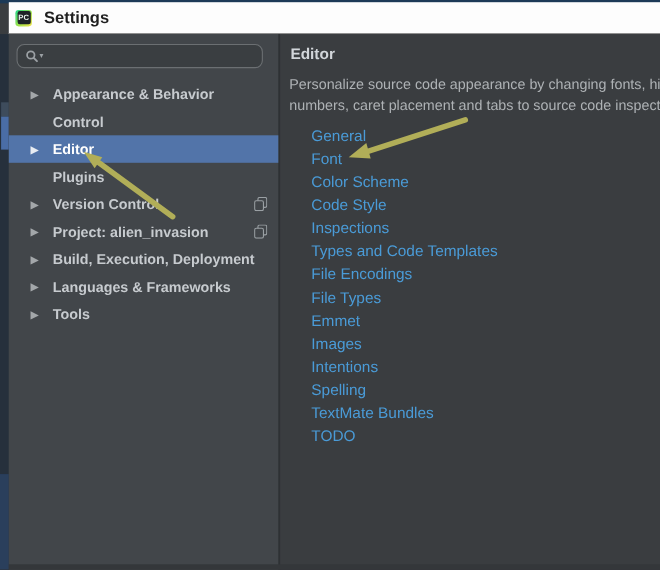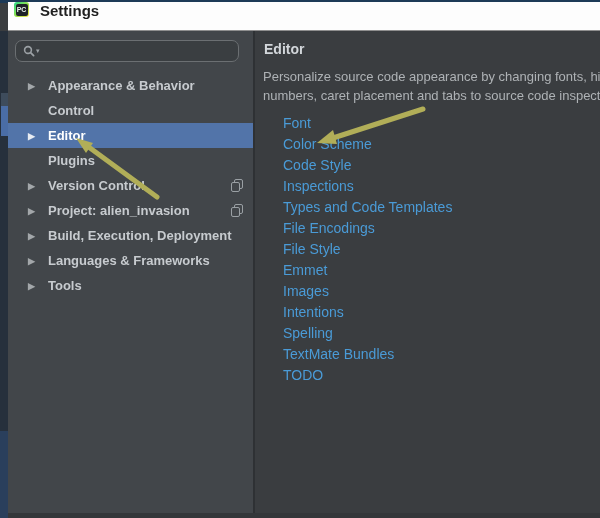--- a/index.html
+++ b/index.html
@@ -2,21 +2,21 @@
 <html><head>
 <meta charset="utf-8">
 <style>
   html,body{margin:0;padding:0;background:#2b2b2b;}
   .page{position:relative;width:600px;height:518px;overflow:hidden;
         font-family:"Liberation Sans",sans-serif;background:#3a3d40;-webkit-font-smoothing:antialiased;}
   
   .topline{position:absolute;left:0;top:0;width:600px;height:3px;background:#1d3a57;}
   
   .titlebar{position:absolute;left:8px;top:2px;width:592px;height:29px;background:#fdfdfd;
-            border-bottom:1px solid #8f8f8f;display:flex;align-items:flex-start;box-sizing:border-box;}
+            border-bottom:1px solid #8f8f8f;display:flex;align-items:center;box-sizing:border-box;}
   .app-icon{width:15px;height:15px;margin-left:6px;border-radius:3px;position:relative;
             background:linear-gradient(135deg,#21d789 0%,#9be24a 55%,#f4e34a 100%);
             display:flex;align-items:center;justify-content:center;}
   .app-icon .inner{position:absolute;inset:1.5px;background:#1d2226;border-radius:2px;
             color:#e9f2ec;font-size:7px;font-weight:bold;display:flex;align-items:center;justify-content:center;
             letter-spacing:0;}
   .win-title{margin-left:11px;font-size:15px;font-weight:600;color:#1f1f1f;}
   
   .left-strip{position:absolute;left:0;top:31px;width:8px;height:487px;background:#26303c;}
   .left-strip .seg1{position:absolute;left:1px;top:62px;width:7px;height:13px;background:#3e4c5c;}
@@ -127,27 +127,28 @@
       </div>
   </div>
 
   <div class="content">
     <h1>Editor</h1>
     <div class="desc">
       <div>Personalize source code appearance by changing fonts, hig</div>
       <div>numbers, caret placement and tabs to source code inspect</div>
     </div>
     <div class="links" id="links">
+        <a class="link">General</a>
         <a class="link">Font</a>
         <a class="link">Color Scheme</a>
         <a class="link">Code Style</a>
         <a class="link">Inspections</a>
         <a class="link">Types and Code Templates</a>
         <a class="link">File Encodings</a>
-        <a class="link">File Style</a>
+        <a class="link">File Types</a>
         <a class="link">Emmet</a>
         <a class="link">Images</a>
         <a class="link">Intentions</a>
         <a class="link">Spelling</a>
         <a class="link">TextMate Bundles</a>
         <a class="link">TODO</a>
       </div>
   </div>
 
   <svg class="arrows" viewBox="0 0 600 518">

